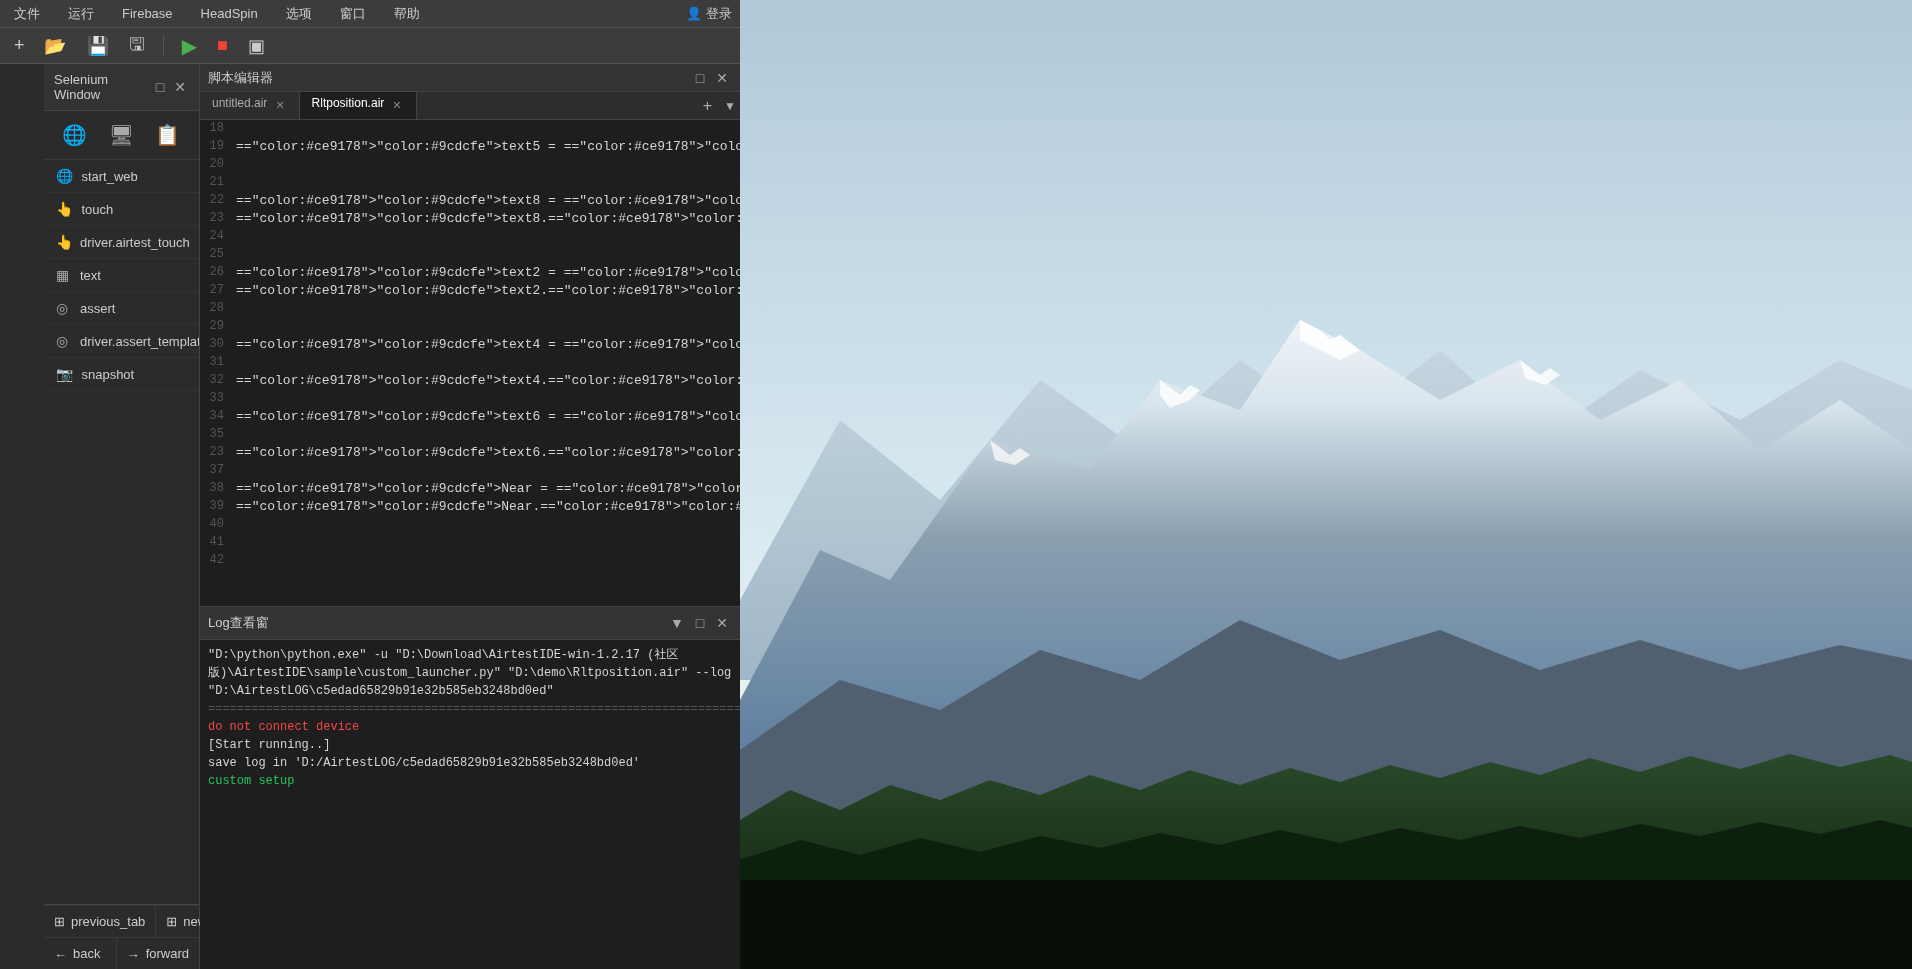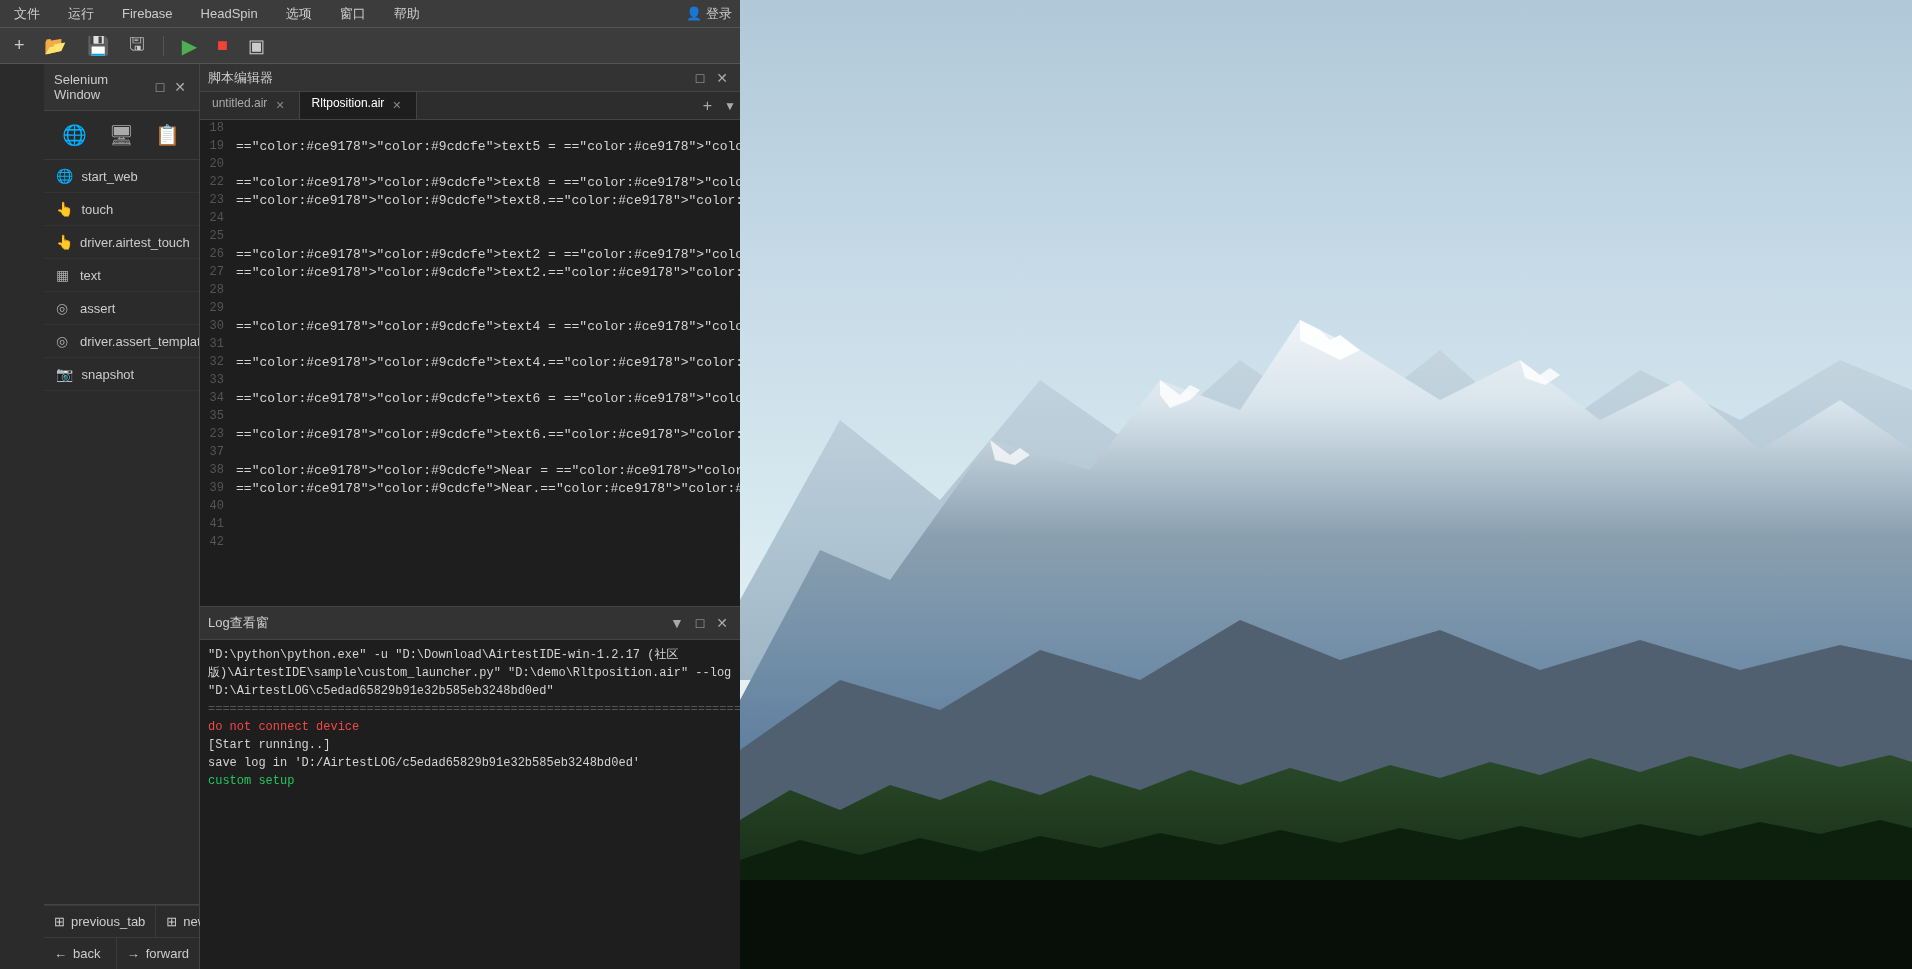--- a/index.html
+++ b/index.html
@@ -366,20 +366,24 @@
               </div>
               <div class="code-line">
                 <span class="line-number">19</span>
                 <span class="line-content"><span style<span="" style="color:#d4d4d4">=</span><span style<span="" style="color:#d4d4d4">=</span>"color:#ce9178"&gt;"color:#9cdcfe"&gt;text5 <span style="color:#d4d4d4">=</span> <span style<span="" style="color:#d4d4d4">=</span><span style<span="" style="color:#d4d4d4">=</span>"color:#ce9178"&gt;"color:#4ec9b0"&gt;driver."color:#ce9178"&gt;"color:#dcdcaa"&gt;find_element("color:#ce9178"&gt;"color:#4ec9b0"&gt;By.ID,"color:#ce9178"&gt;"simple5")</span>
               </div>
               <div class="code-line">
                 <span class="line-number">20</span>
                 <span class="line-content"></span>
               </div>
               <div class="code-line">
+                <span class="line-number">21</span>
+                <span class="line-content"></span>
+              </div>
+              <div class="code-line">
                 <span class="line-number">22</span>
                 <span class="line-content"><span style<span="" style="color:#d4d4d4">=</span><span style<span="" style="color:#d4d4d4">=</span>"color:#ce9178"&gt;"color:#9cdcfe"&gt;text8 <span style="color:#d4d4d4">=</span> <span style<span="" style="color:#d4d4d4">=</span><span style<span="" style="color:#d4d4d4">=</span>"color:#ce9178"&gt;"color:#4ec9b0"&gt;driver."color:#ce9178"&gt;"color:#dcdcaa"&gt;find_element("color:#ce9178"&gt;"color:#4ec9b0"&gt;locate_with("color:#ce9178"&gt;"color:#4ec9b0"&gt;By.TAG_NAME, "color:#ce9178"&gt;"A")."color:#ce9178"&gt;"color:#dcdcaa"&gt;above("color:#ce9178"&gt;"color:#9cdcfe"&gt;text5))</span>
               </div>
               <div class="code-line">
                 <span class="line-number">23</span>
                 <span class="line-content"><span style<span="" style="color:#d4d4d4">=</span><span style<span="" style="color:#d4d4d4">=</span>"color:#ce9178"&gt;"color:#9cdcfe"&gt;text8.<span style<span="" style="color:#d4d4d4">=</span><span style<span="" style="color:#d4d4d4">=</span>"color:#ce9178"&gt;"color:#dcdcaa"&gt;click()</span>
               </div>
               <div class="code-line">
                 <span class="line-number">24</span>
                 <span class="line-content"></span>

